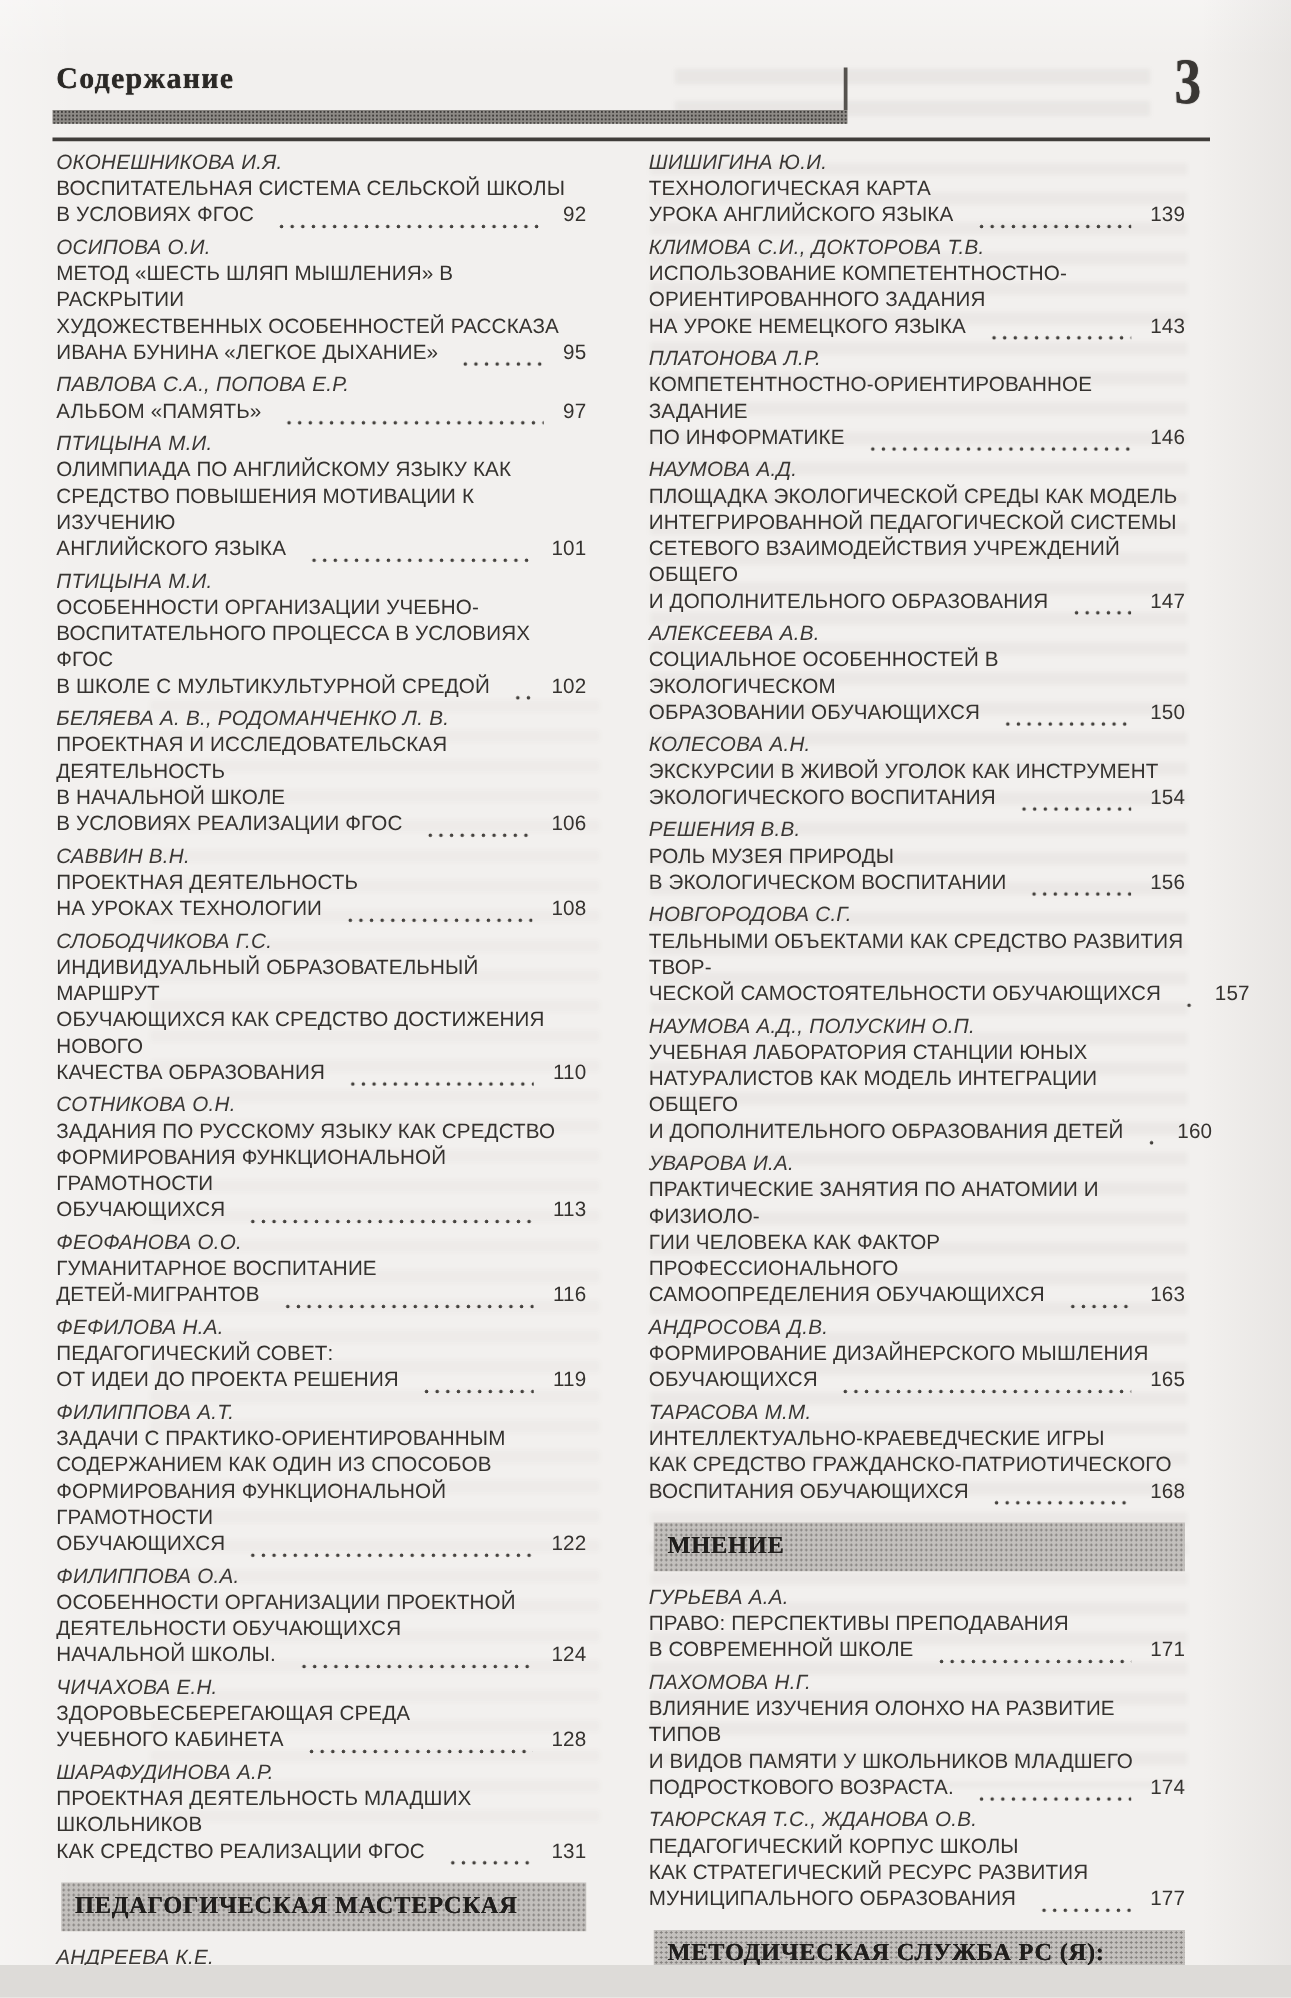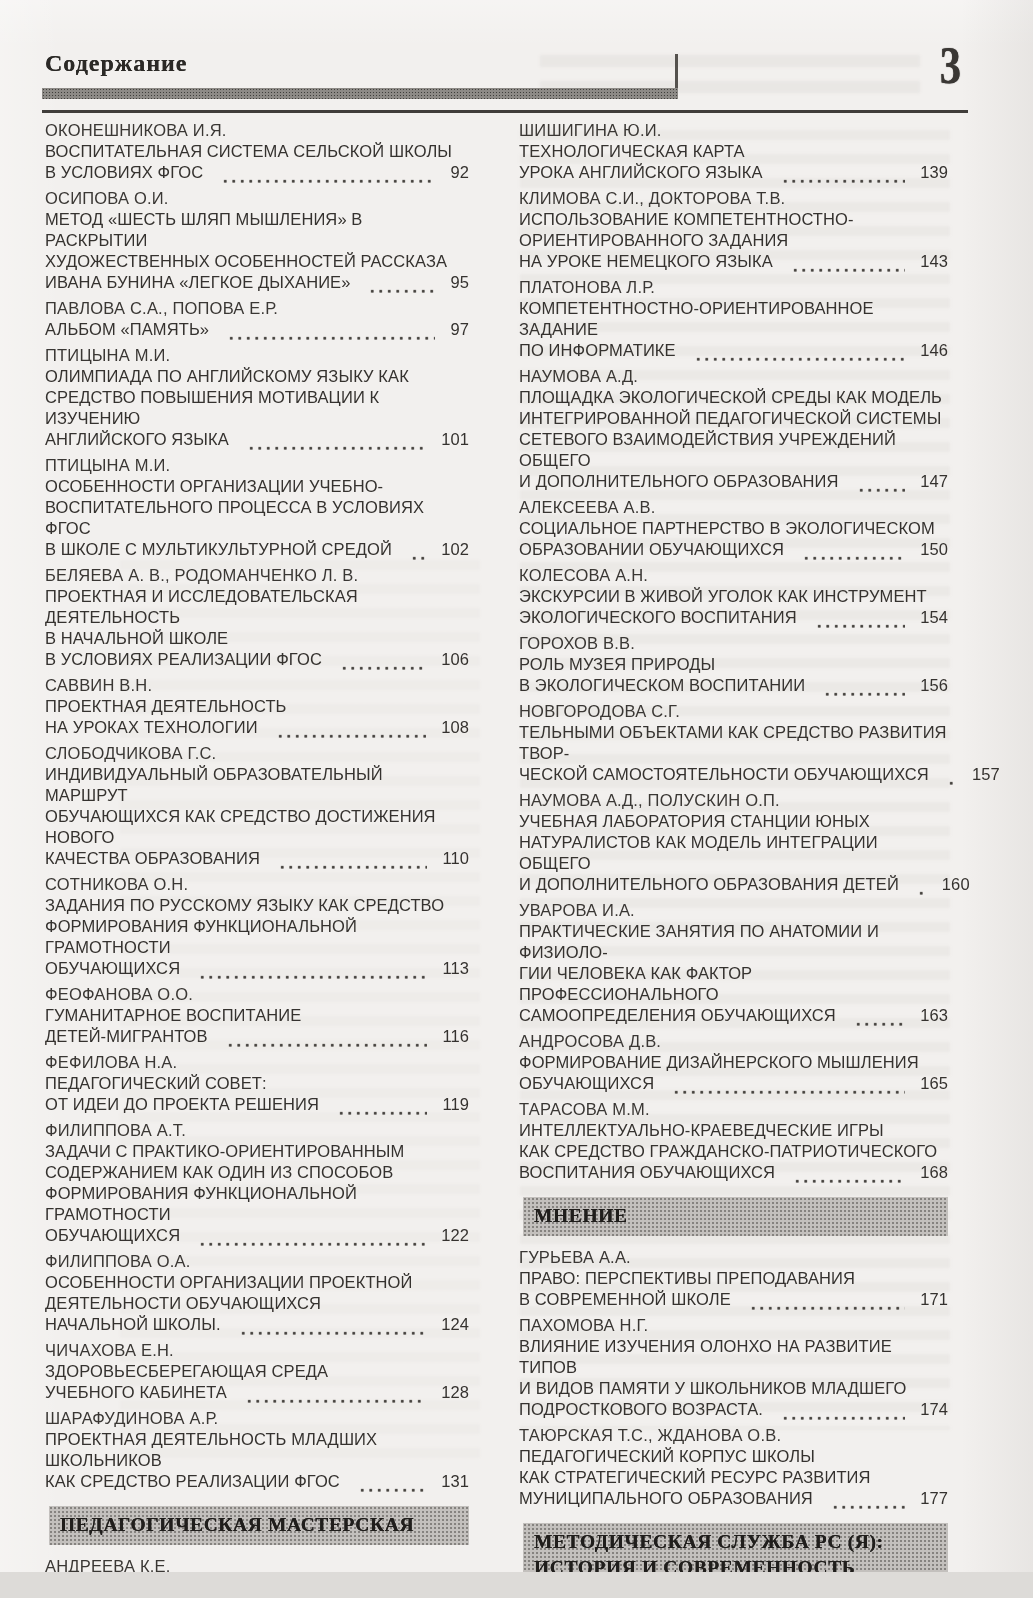--- a/index.html
+++ b/index.html
@@ -55,21 +55,21 @@
     transform:scaleX(.82);transform-origin:right;
     text-shadow:0 0 1px #3a3734;
   }
 
   
   .col{position:absolute;top:120px;font-size:16.5px;line-height:21px;}
   .col-left{left:45px;width:424px;}
   .col-right{left:519px;width:429px;}
 
   .entry{margin:0 0 5px 0;}
-  .authors{color:#3a3734;letter-spacing:.2px;}
+  .authors{font-style:italic;color:#3a3734;letter-spacing:.2px;}
   .tl{color:#35322f;letter-spacing:.1px;}
   .lastline{display:flex;align-items:flex-end;gap:13px;}
   .lastline .t{white-space:nowrap;}
   .dots{
     flex:1 1 auto;min-width:10px;height:18px;margin:0 2px 0 5px;
     background-image:radial-gradient(circle, #45423e 1.25px, rgba(0,0,0,0) 1.7px);
     background-size:8.5px 8.5px;background-repeat:repeat-x;
     background-position:left 12px;
   }
   .pg{white-space:nowrap;}
@@ -284,38 +284,38 @@
         <div class="tl">ИНТЕГРИРОВАННОЙ ПЕДАГОГИЧЕСКОЙ СИСТЕМЫ</div>
         <div class="tl">СЕТЕВОГО ВЗАИМОДЕЙСТВИЯ УЧРЕЖДЕНИЙ ОБЩЕГО</div>
         <div class="tl lastline">
           <span class="t">И ДОПОЛНИТЕЛЬНОГО ОБРАЗОВАНИЯ</span>
           <span class="dots"></span>
           <span class="pg">147</span>
         </div>
       </div>
       <div class="entry">
         <div class="authors">АЛЕКСЕЕВА А.В.</div>
-        <div class="tl">СОЦИАЛЬНОЕ ПАРТНЕРСТВО В ЭКОЛОГИЧЕСКОМ</div>
+        <div class="tl">СОЦИАЛЬНОЕ ОСОБЕННОСТЕЙ В ЭКОЛОГИЧЕСКОМ</div>
         <div class="tl lastline">
           <span class="t">ОБРАЗОВАНИИ ОБУЧАЮЩИХСЯ</span>
           <span class="dots"></span>
           <span class="pg">150</span>
         </div>
       </div>
       <div class="entry">
         <div class="authors">КОЛЕСОВА А.Н.</div>
         <div class="tl">ЭКСКУРСИИ В ЖИВОЙ УГОЛОК КАК ИНСТРУМЕНТ</div>
         <div class="tl lastline">
           <span class="t">ЭКОЛОГИЧЕСКОГО ВОСПИТАНИЯ</span>
           <span class="dots"></span>
           <span class="pg">154</span>
         </div>
       </div>
       <div class="entry">
-        <div class="authors">ГОРОХОВ В.В.</div>
+        <div class="authors">РЕШЕНИЯ В.В.</div>
         <div class="tl">РОЛЬ МУЗЕЯ ПРИРОДЫ</div>
         <div class="tl lastline">
           <span class="t">В ЭКОЛОГИЧЕСКОМ ВОСПИТАНИИ</span>
           <span class="dots"></span>
           <span class="pg">156</span>
         </div>
       </div>
       <div class="entry">
         <div class="authors">НОВГОРОДОВА С.Г.</div>
         <div class="tl">ТЕЛЬНЫМИ ОБЪЕКТАМИ КАК СРЕДСТВО РАЗВИТИЯ ТВОР-</div>

